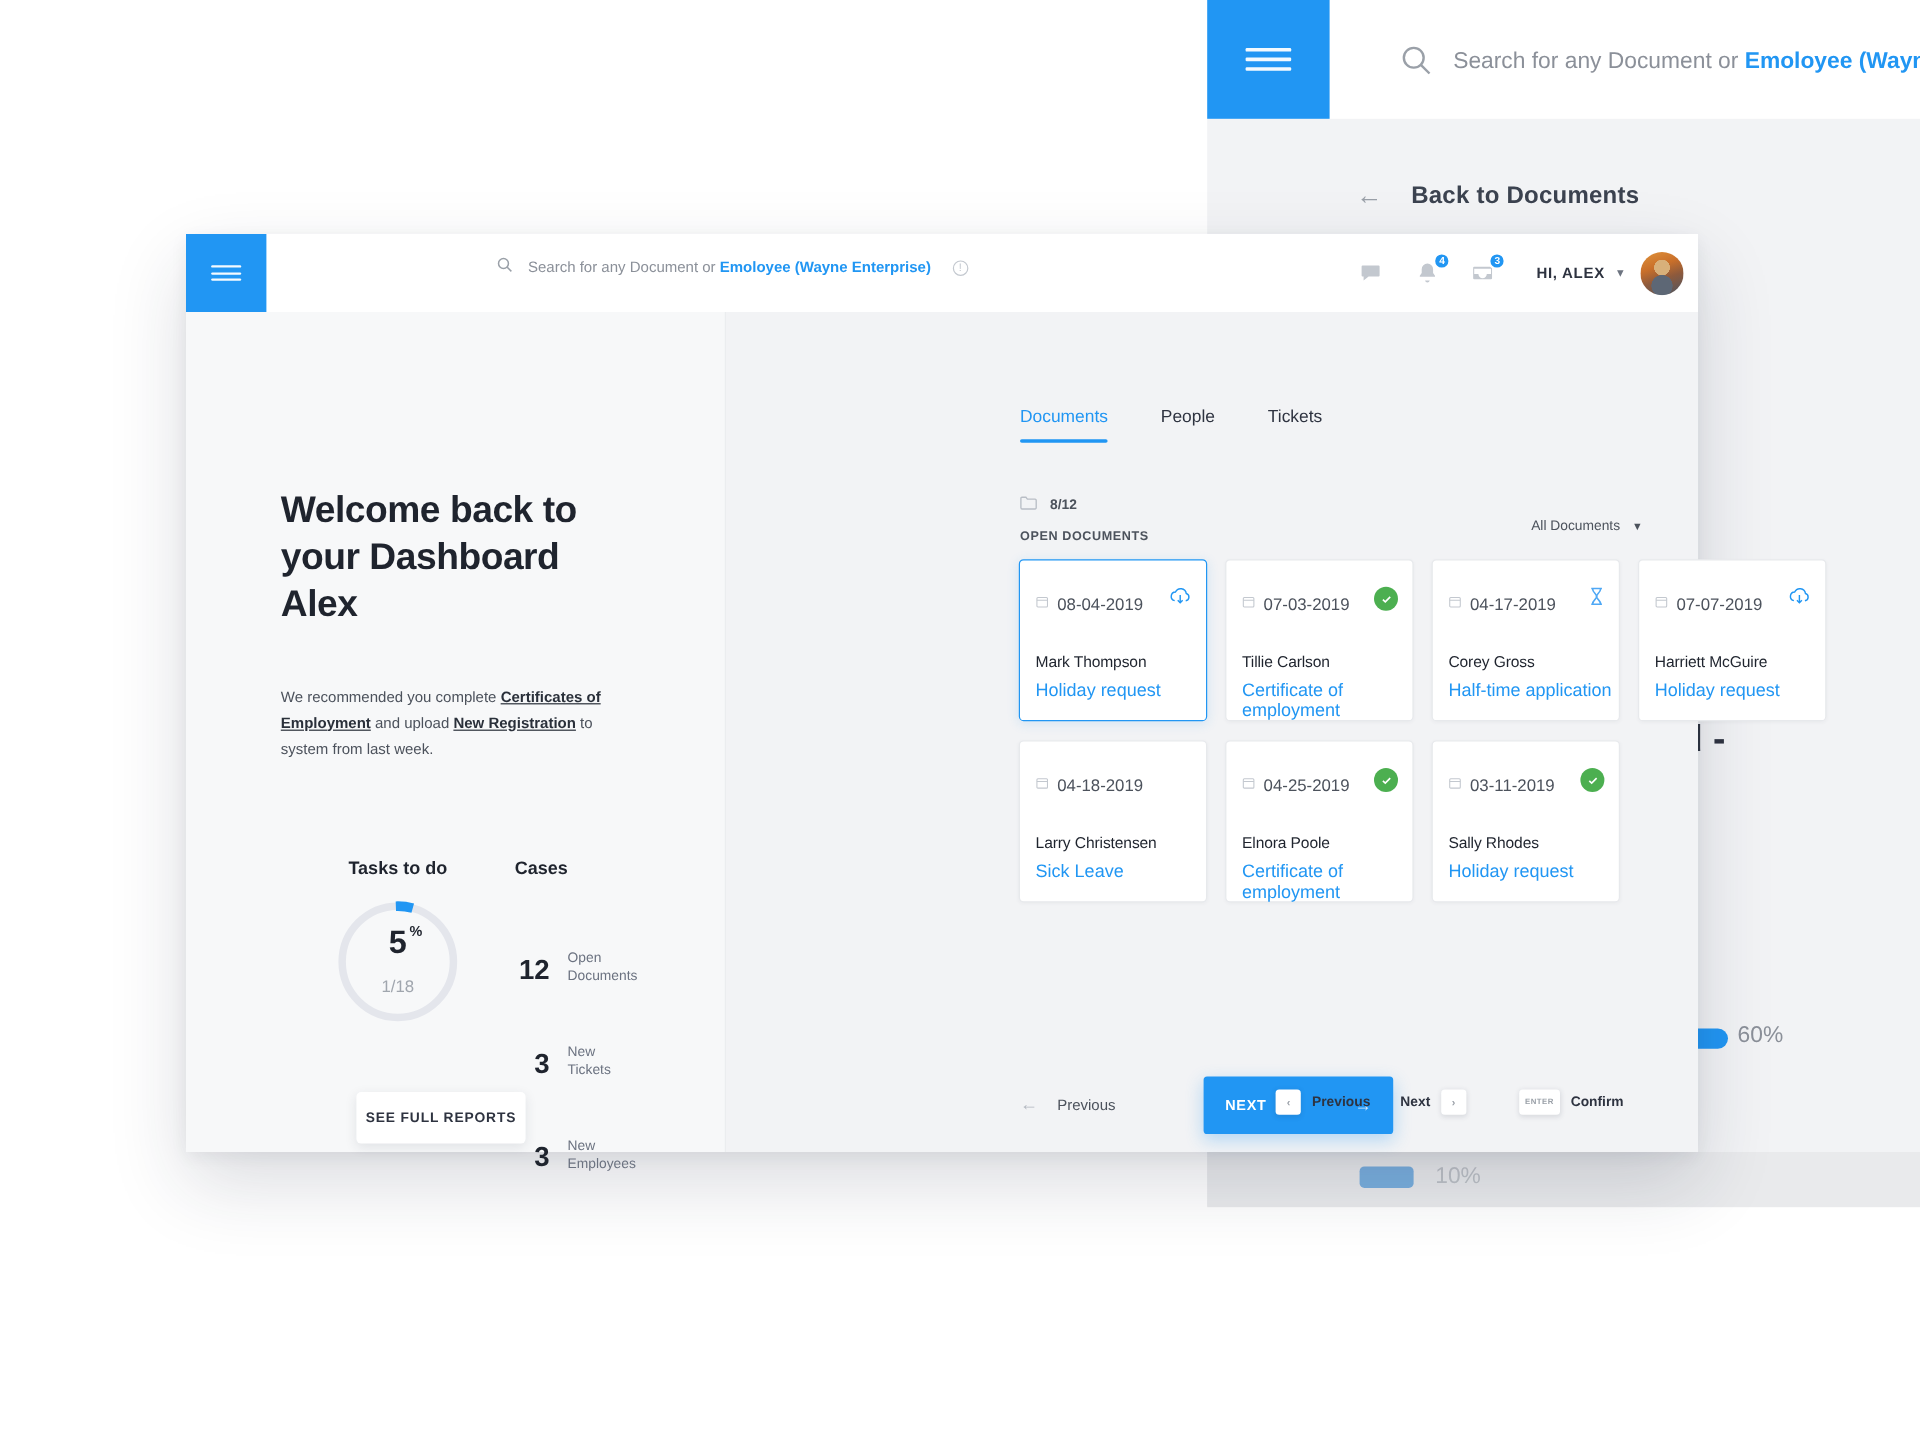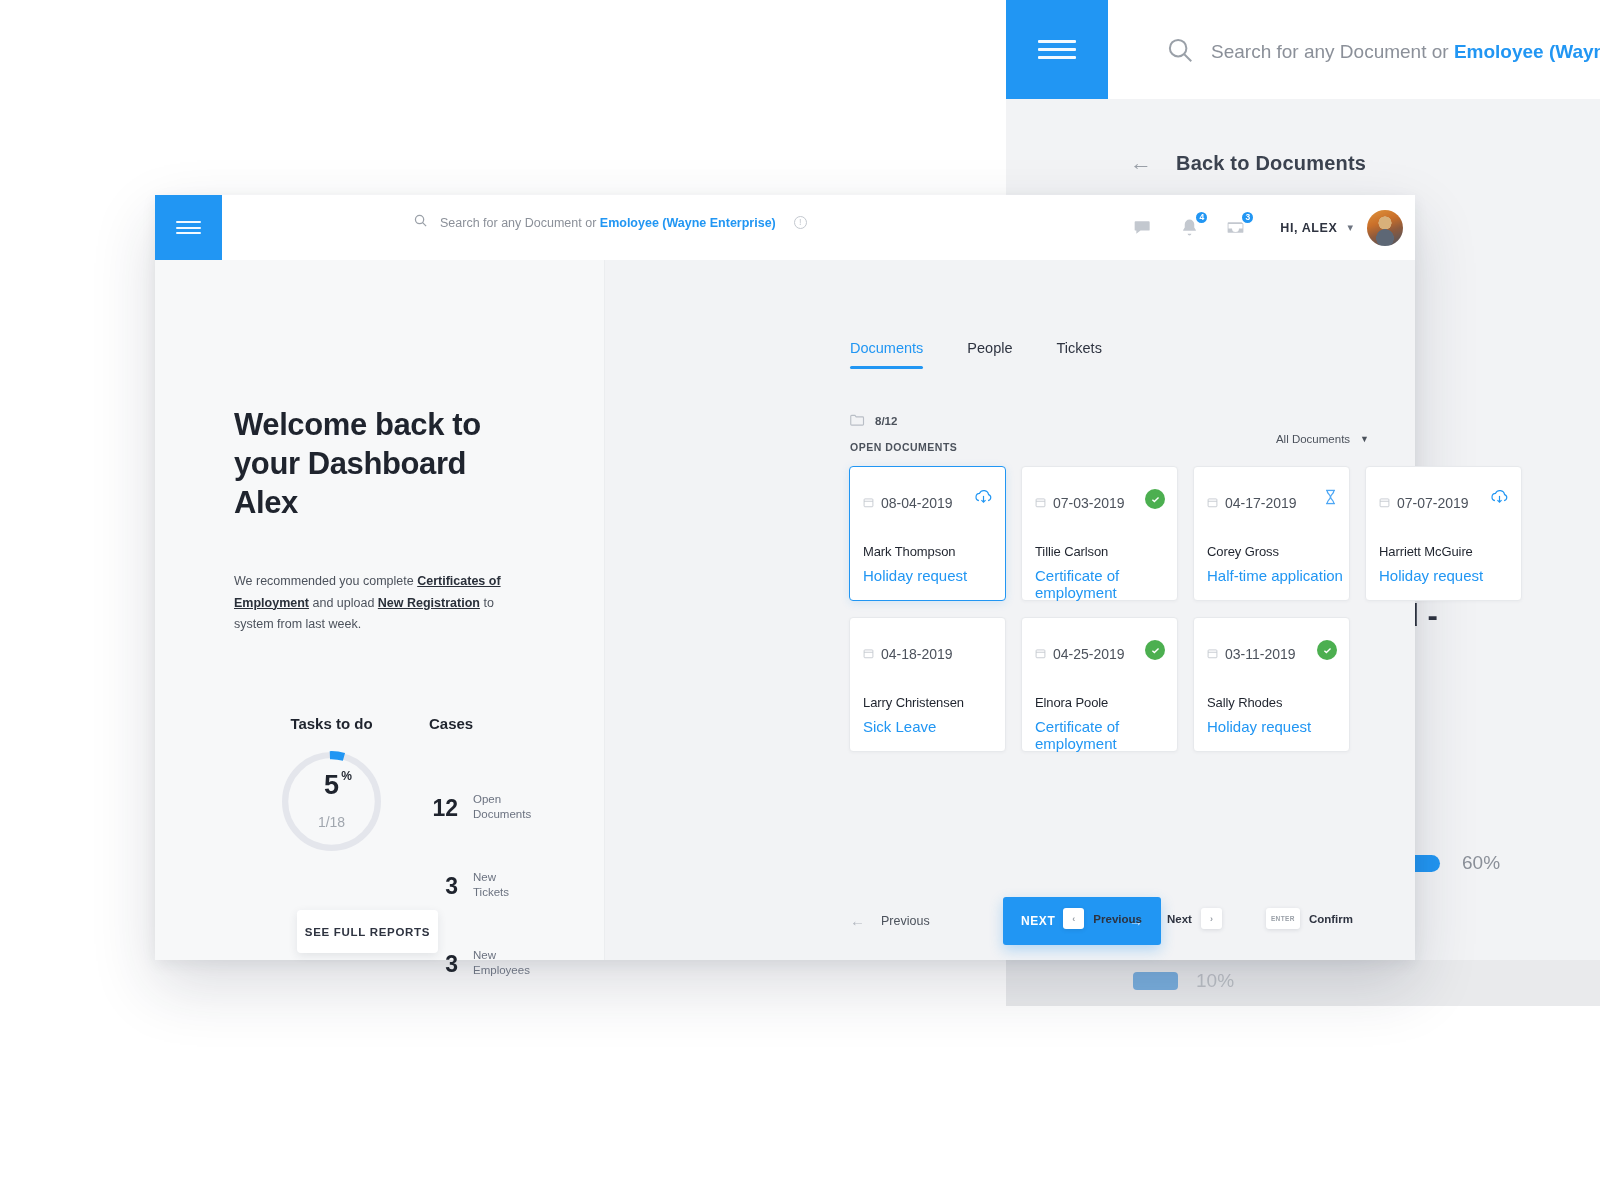--- a/index.html
+++ b/index.html
@@ -34,21 +34,21 @@
   .bg-search .ph b { color:#2196f3; font-weight:700; }
   .bg-back {
     position:absolute; left:1130px; top:150px; display:flex; align-items:center; gap:24px;
   }
   .bg-back .arr { font-size:22px; color:#9aa0a8; }
   .bg-back .lbl { font-size:20px; font-weight:700; color:#3c4350; letter-spacing:.2px; }
   .bg-cut-text {
     position:absolute; left:1400px; top:598px; font-size:31px; font-weight:700; color:#2e3340;
   }
   .bg-progress-row {
-    position:absolute; left:1404px; top:852px; display:flex; align-items:center; gap:22px;
+    position:absolute; left:1404px; top:852px; display:flex; align-items:flex-end; gap:8px;
   }
   .bg-bar { width:36px; height:17px; background:#2196f3; border-radius:9px; }
   .bg-pct { font-size:19px; color:#8b9099; }
   .bg-progress-row2 {
     position:absolute; left:1133px; top:970px; display:flex; align-items:center; gap:18px;
     opacity:.55;
   }
   .bg-bar2 { width:45px; height:18px; background:#1f7fd4; border-radius:4px; }
   .bg-pct2 { font-size:19px; color:#9aa0a8; }
   .bg-shadowstrip {

